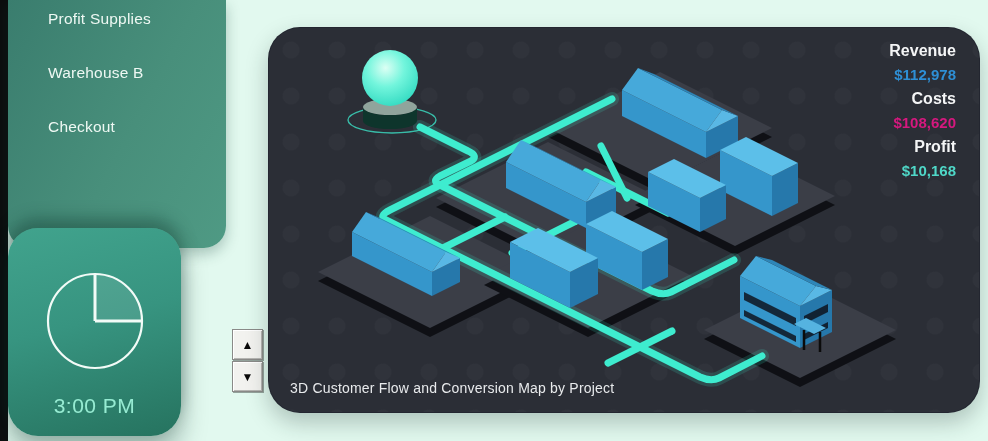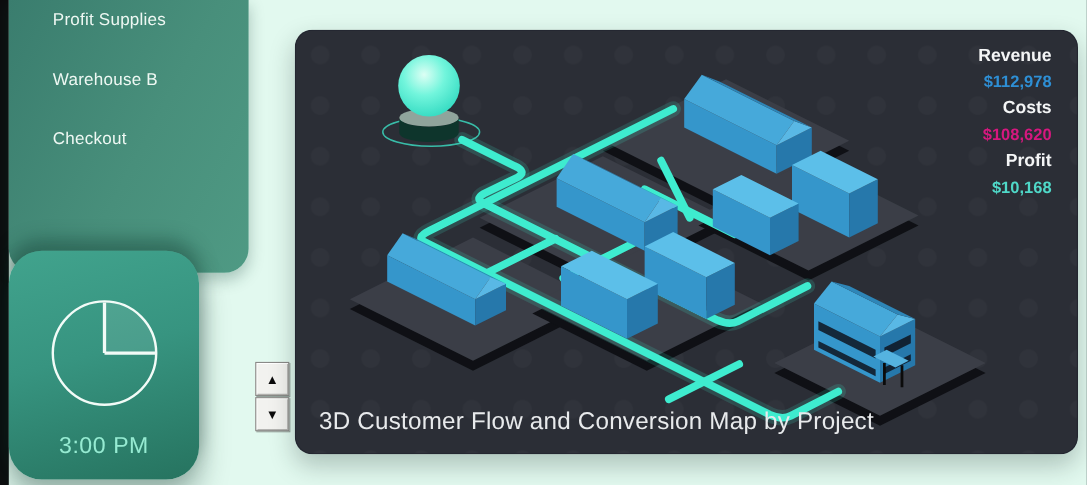--- a/index.html
+++ b/index.html
@@ -45,32 +45,32 @@
     box-shadow:inset 1px 1px 0 #ffffff, inset -1px -1px 0 #b5b5b2, 1px 1px 0 rgba(0,0,0,.35);
     display:flex;align-items:center;justify-content:center;
     font-size:12px;color:#0a0a0a;cursor:pointer;user-select:none;padding:0;
   }
   
   .panel{
     position:absolute;left:268px;top:27px;width:712px;height:386px;
     background-color:#2b2e36;
     background-image:radial-gradient(circle, rgba(255,255,255,0.025) 0 8px, transparent 9px);
     background-size:46px 46px;
-    border-radius:16px;
+    border-radius:32px;
     box-shadow:inset 0 0 0 1px #232630, 0 10px 22px rgba(20,40,35,.25);
   }
   .scene{position:absolute;inset:0;width:100%;height:100%;border-radius:32px;}
   .stats{
     position:absolute;top:12px;right:24px;text-align:right;line-height:24px;
   }
   .stat-label{color:#f4f5f6;font-size:16px;font-weight:700;}
   .stat-value{font-size:15px;font-weight:600;}
   .panel-title{
     position:absolute;left:22px;bottom:17px;
-    color:#e8eaec;font-size:22px;font-weight:500;letter-spacing:.2px;
+    color:#e8eaec;font-size:14px;font-weight:500;letter-spacing:.2px;
   }
 </style>
 </head>
 <body>
 
 <div class="left-strip"></div>
 
 <aside class="sidebar">
   <ul>
     <li>Profit Supplies</li>

